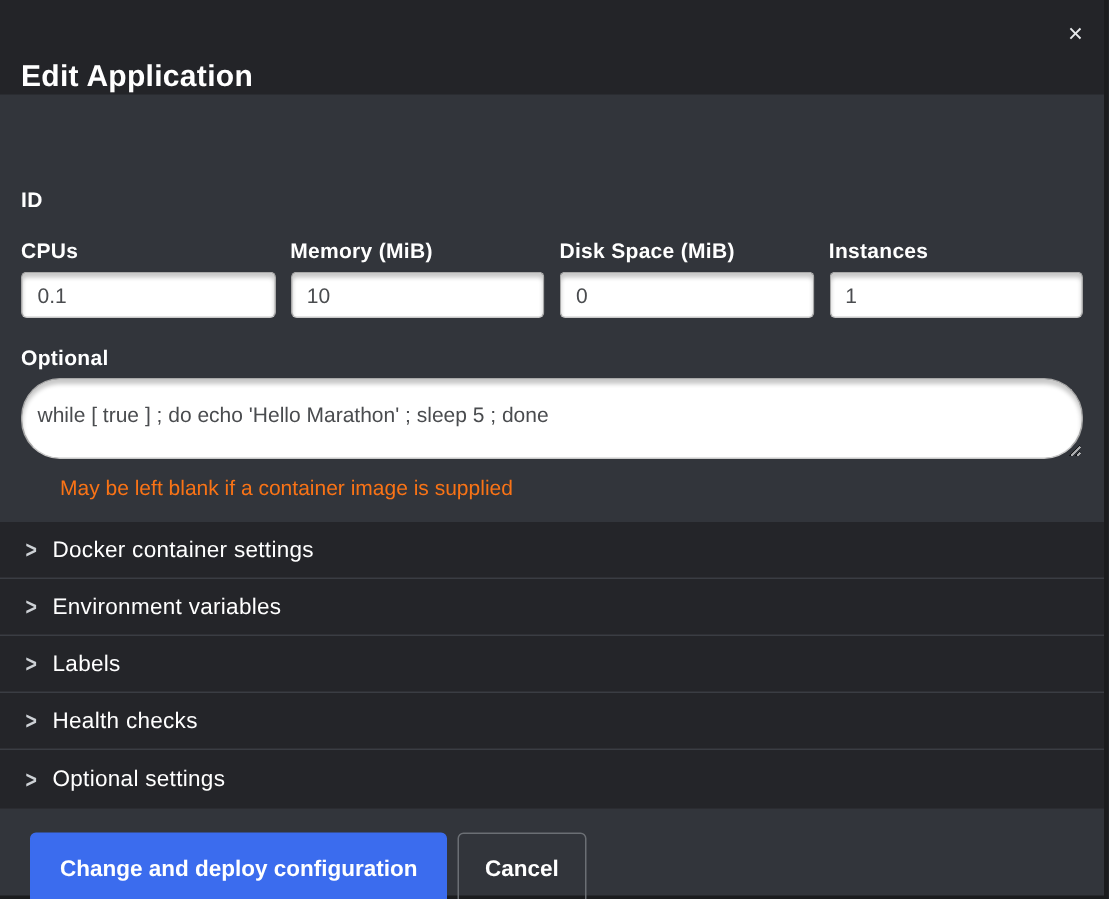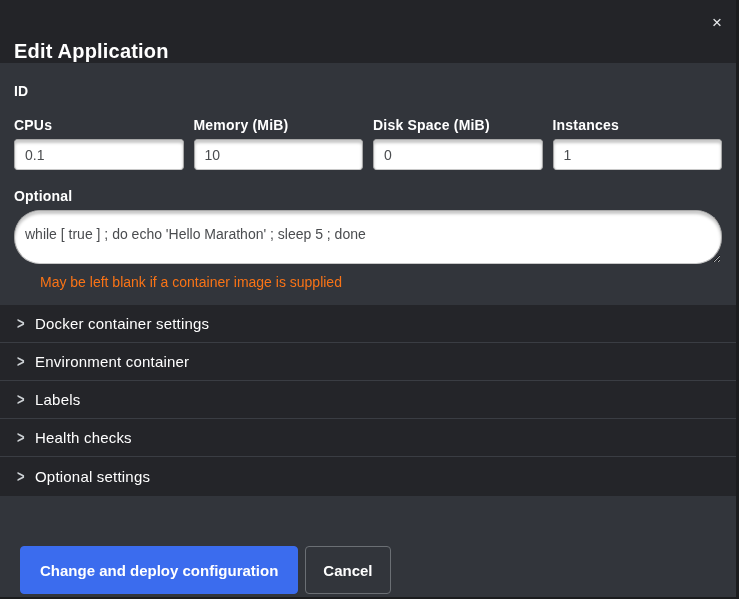--- a/index.html
+++ b/index.html
@@ -57,21 +57,21 @@
     height: 31px;
     outline: none;
   }
   .text-area {
     height: 54px;
     padding-top: 14px;
     resize: vertical;
     line-height: 1.3;
     border-radius: 26px;
   }
-  .field-group { margin-bottom: 18px; }
+  .field-group { margin-bottom: 18px; margin-top: 42px; }
   .grid-4 {
     display: grid;
     grid-template-columns: repeat(4, 1fr);
     column-gap: 10px;
     margin-bottom: 18px;
   }
   .help-text {
     color: #f97316; font-size: 14px;
     margin-top: 6px;
     margin-left: 26px;
@@ -167,21 +167,21 @@
       <div class="help-text">May be left blank if a container image is supplied</div>
     </div>
 
     <div class="accordion">
       <div class="accordion-row">
         <span class="chevron">&gt;</span>
         <span class="accordion-label">Docker container settings</span>
       </div>
       <div class="accordion-row">
         <span class="chevron">&gt;</span>
-        <span class="accordion-label">Environment container</span>
+        <span class="accordion-label">Environment variables</span>
       </div>
       <div class="accordion-row">
         <span class="chevron">&gt;</span>
         <span class="accordion-label">Labels</span>
       </div>
       <div class="accordion-row">
         <span class="chevron">&gt;</span>
         <span class="accordion-label">Health checks</span>
       </div>
       <div class="accordion-row">

